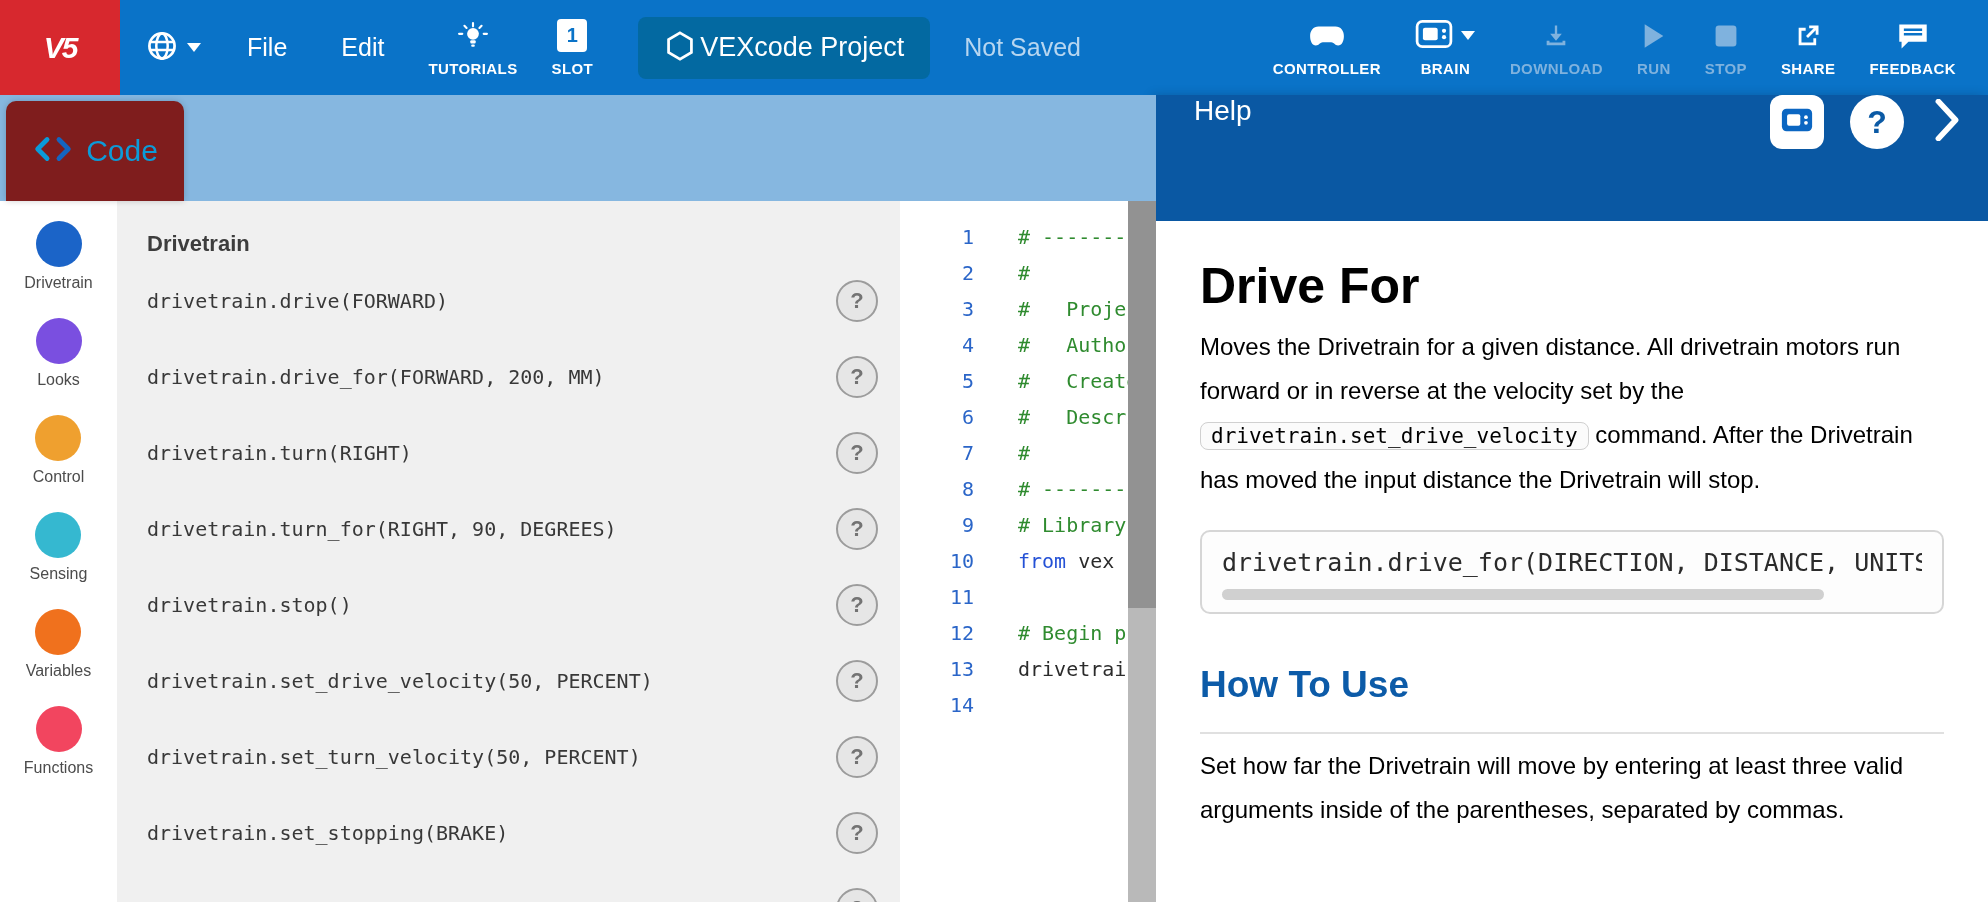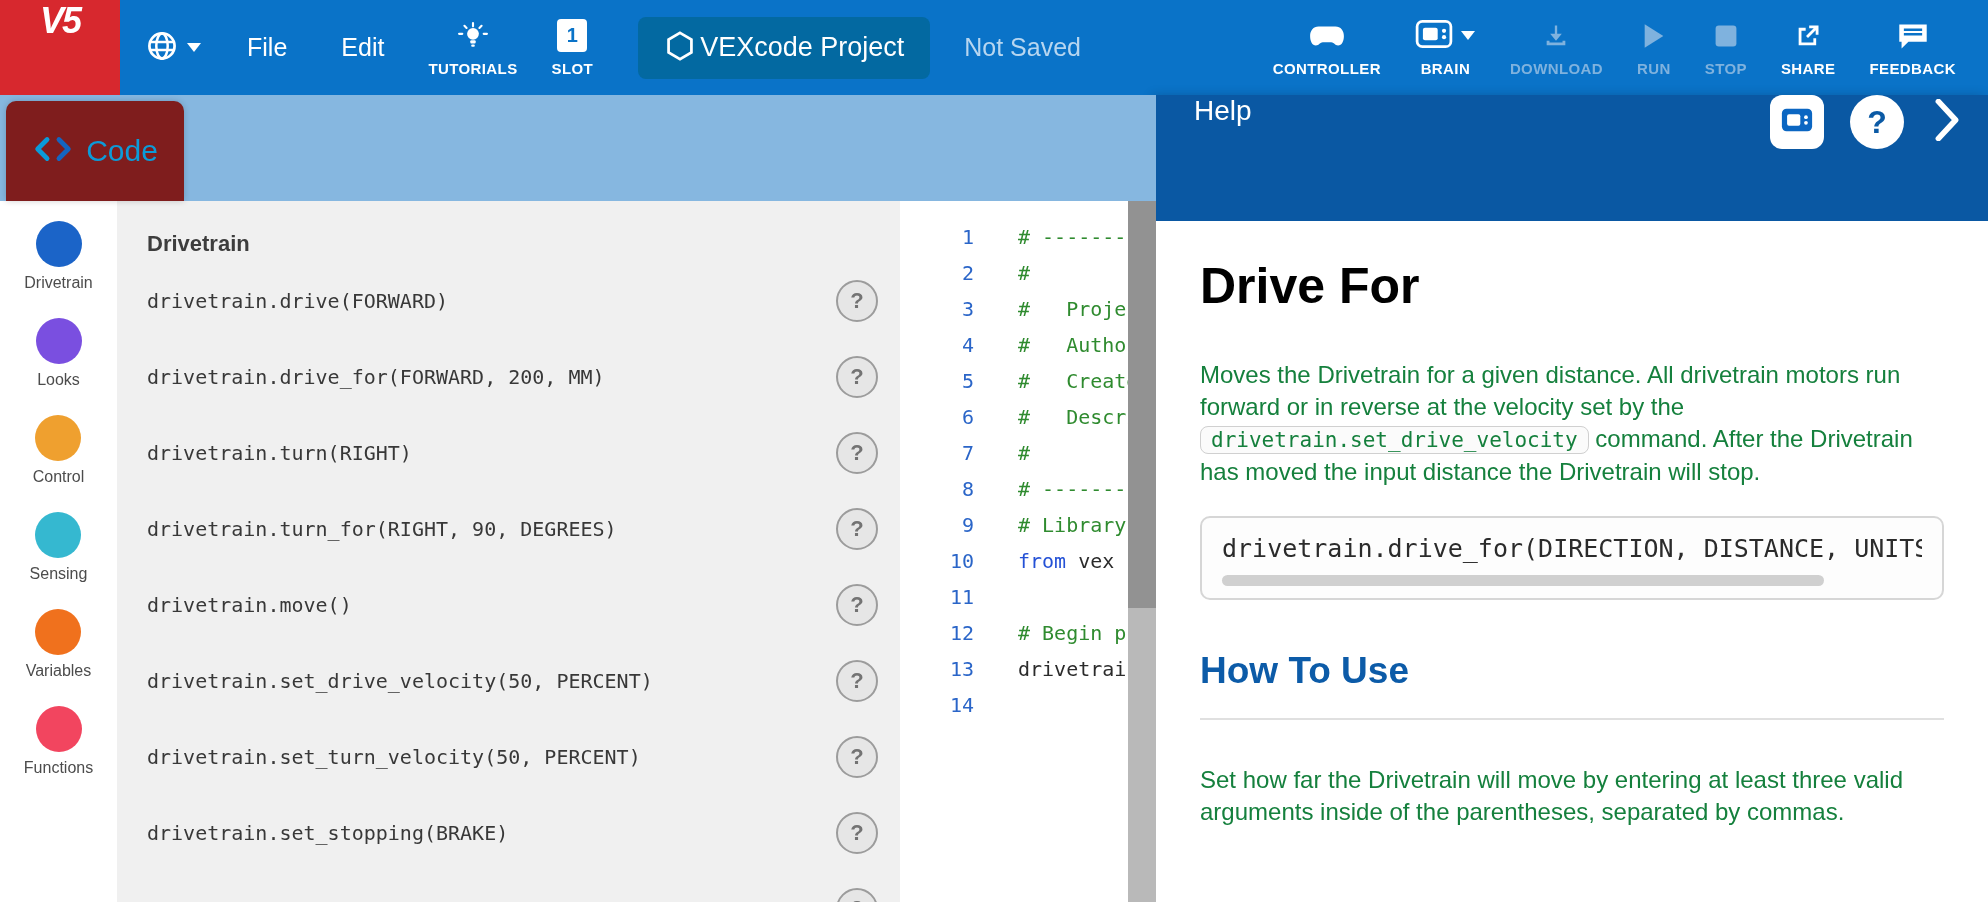--- a/index.html
+++ b/index.html
@@ -1,22 +1,22 @@
 <!DOCTYPE html>
 <html><head>
 <meta charset="utf-8">
 <style>
   * { box-sizing: border-box; margin: 0; padding: 0; }
   body { font-family: "Liberation Sans", sans-serif; background: #fff; }
   .app { position: relative; width: 1988px; height: 902px; overflow: hidden; background: #fff; }
 
   
   .topbar { height: 95px; background: #0a73c8; display: flex; align-items: stretch; color: #fff; }
-  .logo { width: 120px; background: #d7282e; display: flex; align-items: flex-start; justify-content: center;
-          font-weight: bold; font-style: italic; font-size: 36px; letter-spacing: -2px; cursor: pointer; }
+  .logo { width: 120px; background: #d7282e; display: flex; align-items: center; justify-content: center;
+          font-weight: bold; font-style: italic; font-size: 30px; letter-spacing: -2px; cursor: pointer; }
   .tb-globe { display: flex; align-items: center; gap: 8px; padding: 0 18px; margin-left: 8px; cursor: pointer; }
   .tb-menu { display: flex; align-items: center; font-size: 25px; padding: 0 27px; cursor: pointer; }
   .tb-group { display: flex; flex-direction: column; align-items: center; justify-content: center; gap: 7px;
               padding: 0 17px; cursor: pointer; }
   .tb-label { font-size: 15px; font-weight: bold; letter-spacing: .4px; white-space: nowrap; }
   .tb-group.disabled { color: #7fb2de; cursor: default; }
   .icon-row { display: flex; align-items: center; gap: 7px; height: 34px; }
   .slot-icon { width: 30px; height: 33px; background: #fff; border-radius: 4px; display: flex; align-items: center;
                justify-content: center; color: #0a73c8; font-weight: bold; font-size: 20px; }
   .project-box { align-self: center; margin-left: 28px; height: 62px; background: #0369a1; border-radius: 8px;
@@ -71,21 +71,21 @@
   .help-header { height: 126px; background: #0a58a3; display: flex; align-items: flex-start; padding: 0 24px 0 38px; color: #fff; }
   .help-title { font-size: 28px; }
   .help-header-right { margin-left: auto; display: flex; align-items: center; gap: 26px; }
   .hh-btn { width: 54px; height: 54px; background: #fff; display: flex; align-items: center; justify-content: center; cursor: pointer; }
   .hh-square { border-radius: 12px; }
   .hh-circle { border-radius: 50%; color: #0b5aa5; font-size: 32px; font-weight: bold; }
   .hh-chevron { display: flex; align-items: center; cursor: pointer; padding: 4px; }
 
   .help-body { flex: 1; background: #fff; overflow: hidden; padding: 0 44px; }
   .help-h1 { margin-top: 36px; font-size: 50px; font-weight: bold; color: #000000; }
-  .help-p { margin-top: 44px; font-size: 24px; line-height: 32px; color: #15803d; }
+  .help-p { margin-top: 10px; font-size: 24px; line-height: 44px; color: #000000; }
   .inline-code { font-family: "DejaVu Sans Mono", monospace; font-size: 21px; background: #fbfbfb;
                  border: 1.5px solid #d0d0d0; border-radius: 8px; padding: 1px 10px; white-space: nowrap; }
   .code-block { margin-top: 28px; border: 2px solid #d6d6d6; border-radius: 10px; background: #fdfdfd; padding: 16px 20px 12px; }
   .code-block-text { font-family: "DejaVu Sans Mono", monospace; font-size: 25px; color: #2b2b2b;
                      white-space: nowrap; overflow: hidden; }
   .code-block-sb { margin-top: 12px; height: 11px; width: 86%; background: #d0d0d0; border-radius: 6px; cursor: pointer; }
   .help-h2 { margin-top: 50px; font-size: 37px; font-weight: bold; color: #0c5ba8; }
   .help-divider { margin-top: 26px; border-top: 2px solid #e0e0e0; }
 </style>
 </head>
@@ -287,21 +287,21 @@
               </div>
               <div class="cmd-row">
                 <span class="cmd-text">drivetrain.turn(RIGHT)</span>
                 <span class="q-btn">?</span>
               </div>
               <div class="cmd-row">
                 <span class="cmd-text">drivetrain.turn_for(RIGHT, 90, DEGREES)</span>
                 <span class="q-btn">?</span>
               </div>
               <div class="cmd-row">
-                <span class="cmd-text">drivetrain.move()</span>
+                <span class="cmd-text">drivetrain.stop()</span>
                 <span class="q-btn">?</span>
               </div>
               <div class="cmd-row">
                 <span class="cmd-text">drivetrain.set_drive_velocity(50, PERCENT)</span>
                 <span class="q-btn">?</span>
               </div>
               <div class="cmd-row">
                 <span class="cmd-text">drivetrain.set_turn_velocity(50, PERCENT)</span>
                 <span class="q-btn">?</span>
               </div>

